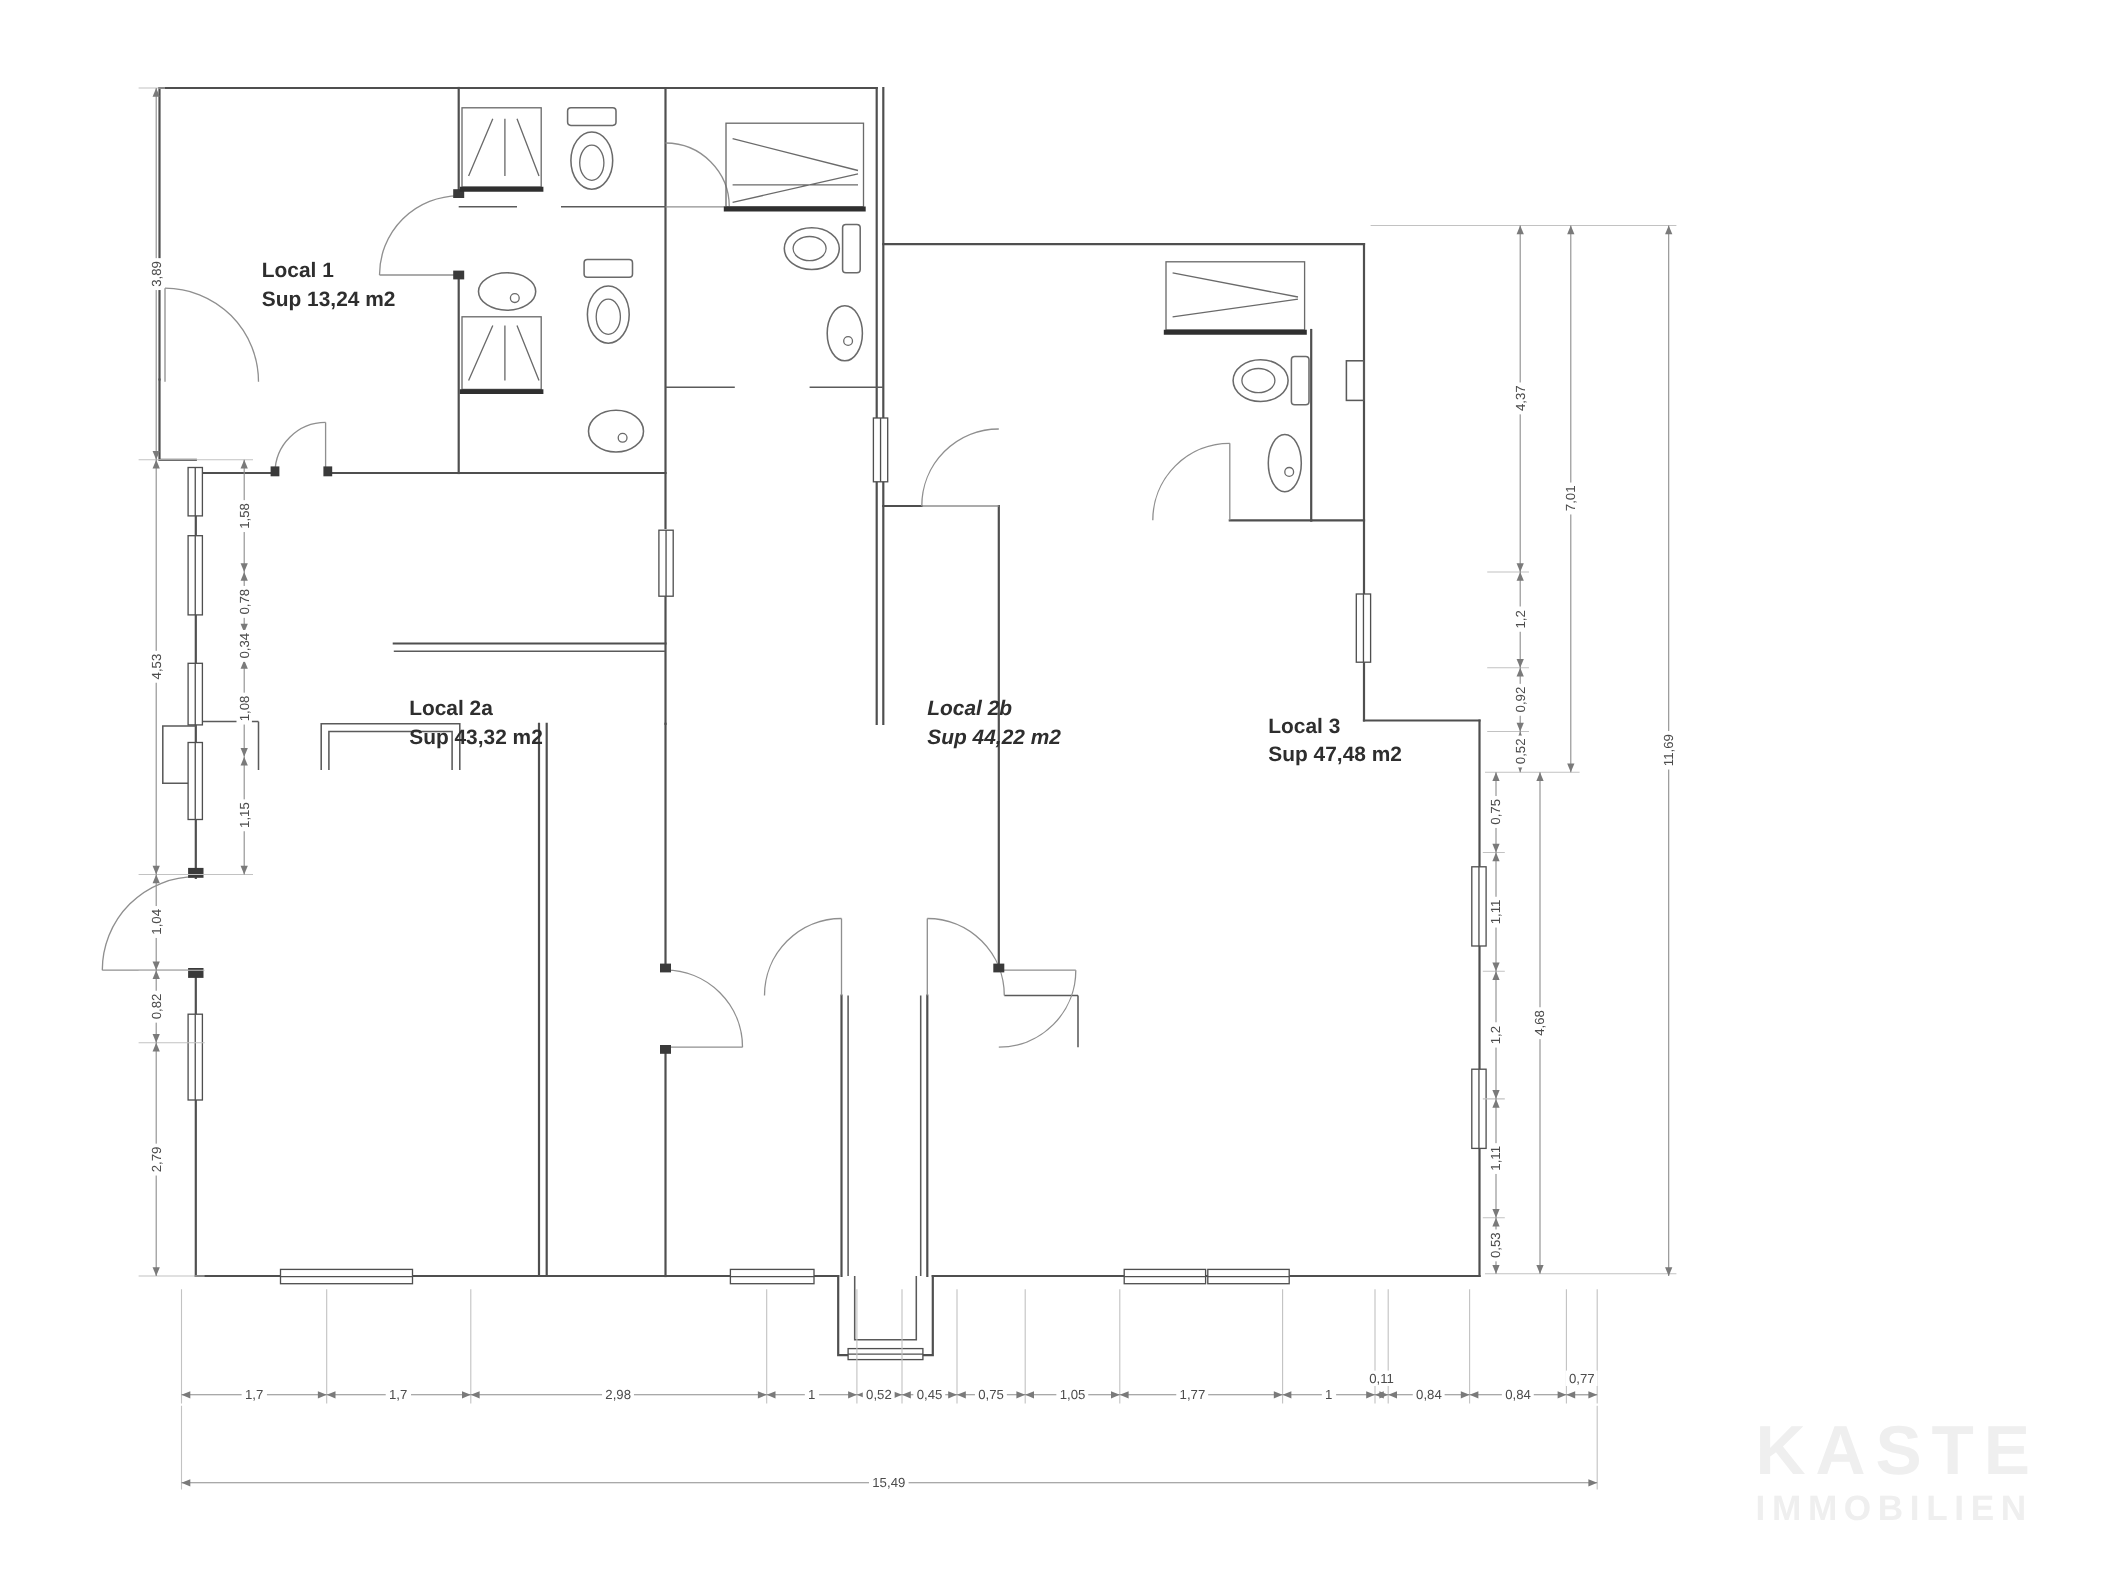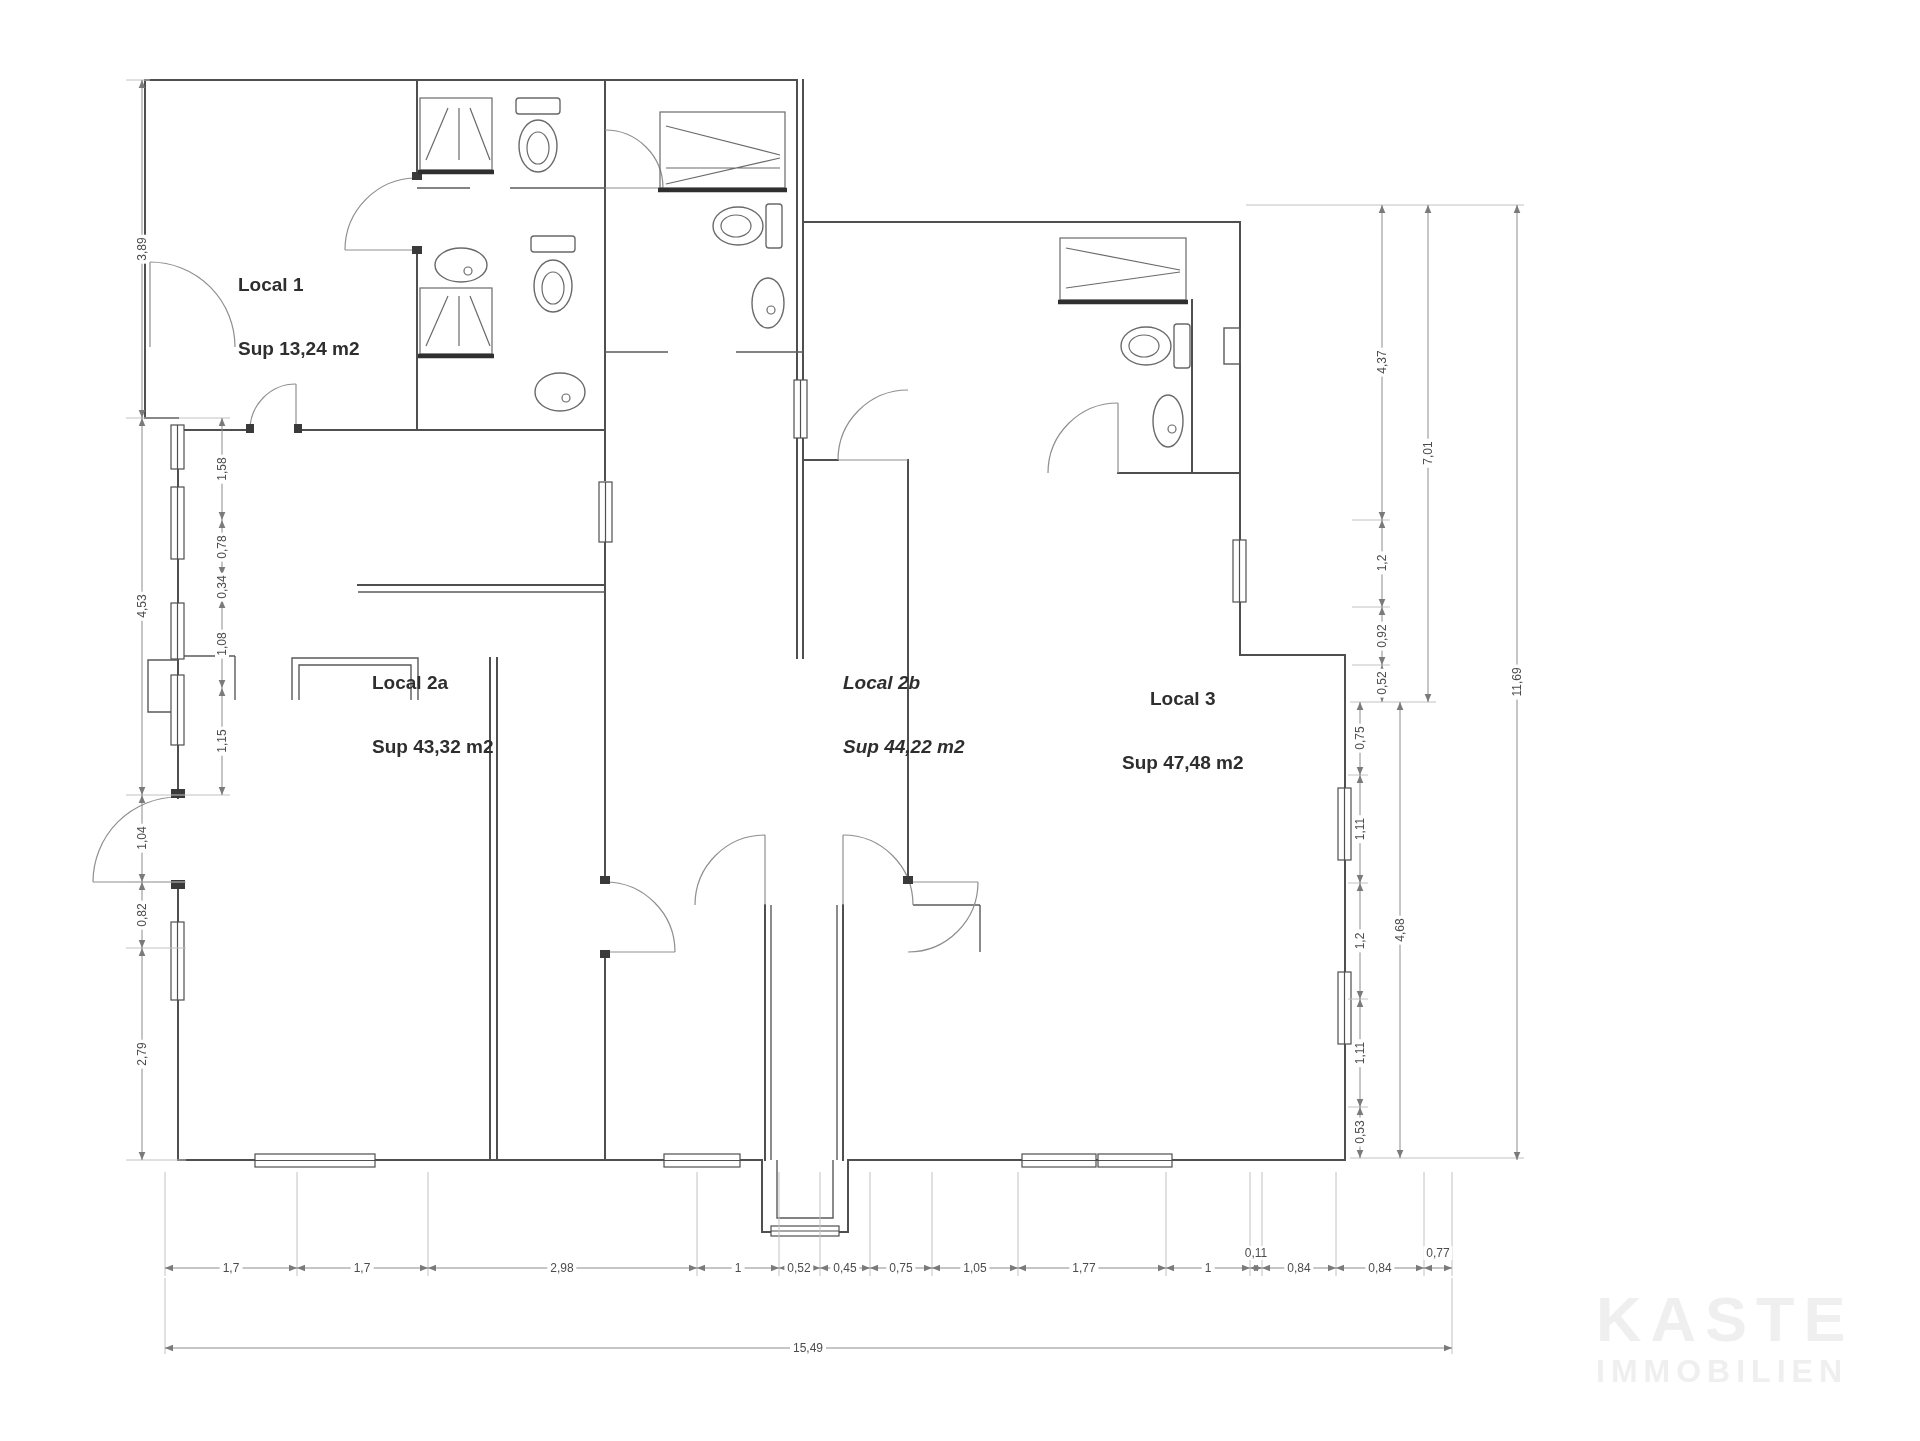--- a/index.html
+++ b/index.html
@@ -24,21 +24,21 @@
 
   
   .dlab {
     position:absolute; font-size:12px; color:#4c4c4c; background:#fff;
     padding:0 3px; white-space:nowrap; transform:translate(-50%,-50%);
   }
   .dlab.rot { transform:translate(-50%,-50%) rotate(-90deg); }
 
   
   .room { position:absolute; font-size:19px; font-weight:700; color:#2e2e2e; line-height:26px; }
-  .room span { display:block;margin-top:38px; }
+  .room span { display:block; }
 
   
   .wm { position:absolute; left:1596px; top:1286px; color:#efefef; font-weight:700; user-select:none; }
   .wm .l1 { display:block; font-size:63px; letter-spacing:9px; line-height:66px; }
   .wm .l2 { display:block; font-size:32px; letter-spacing:6px; line-height:38px; }
 </style>
 </head>
 <body>
 
 <div class="stage">
@@ -347,21 +347,21 @@
     <span>Sup 13,24 m2</span>
   </div>
   <div class="room" style="left:372px; top:632px;">
     <span>Local 2a</span>
     <span>Sup 43,32 m2</span>
   </div>
   <div class="room" style="left:843px; top:632px;font-style:italic;">
     <span>Local 2b</span>
     <span>Sup 44,22 m2</span>
   </div>
-  <div class="room" style="left:1122px; top:648px;text-align:center;">
+  <div class="room" style="left:1153px; top:648px;">
     <span>Local 3</span>
     <span>Sup 47,48 m2</span>
   </div>
 
   <span class="dlab" style="left:231px;  top:1268px;">1,7</span>
   <span class="dlab" style="left:362px;  top:1268px;">1,7</span>
   <span class="dlab" style="left:562px;  top:1268px;">2,98</span>
   <span class="dlab" style="left:738px;  top:1268px;">1</span>
   <span class="dlab" style="left:799px;  top:1268px;">0,52</span>
   <span class="dlab" style="left:845px;  top:1268px;">0,45</span>

